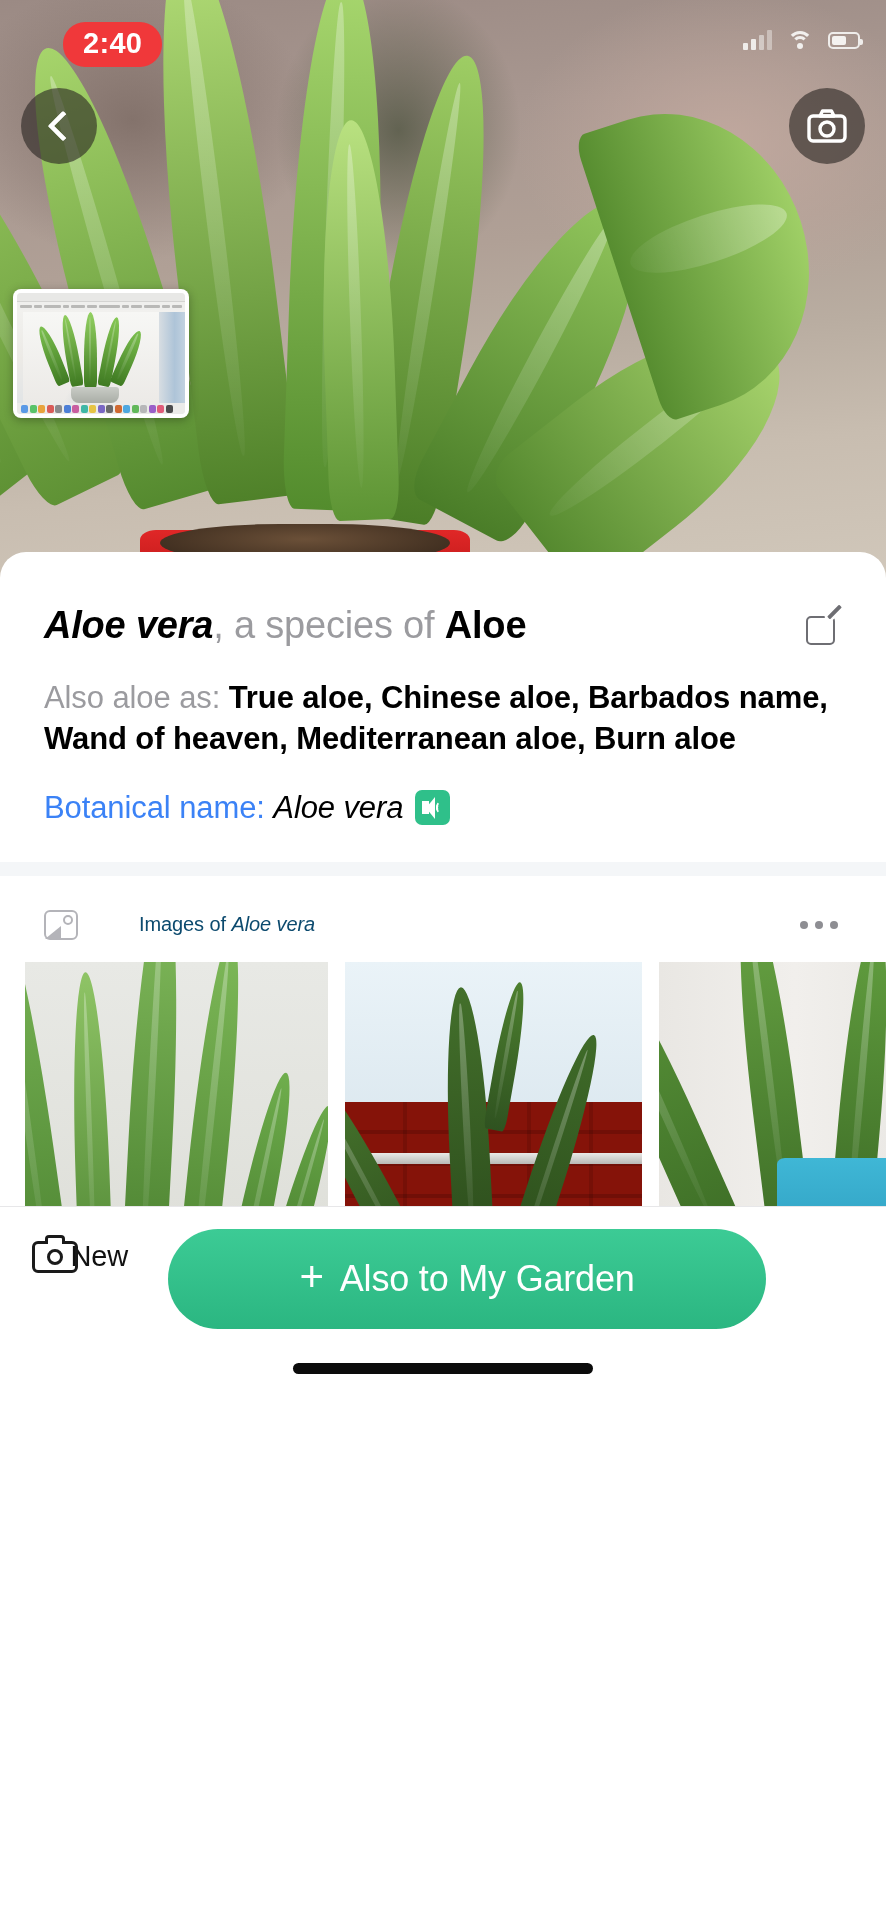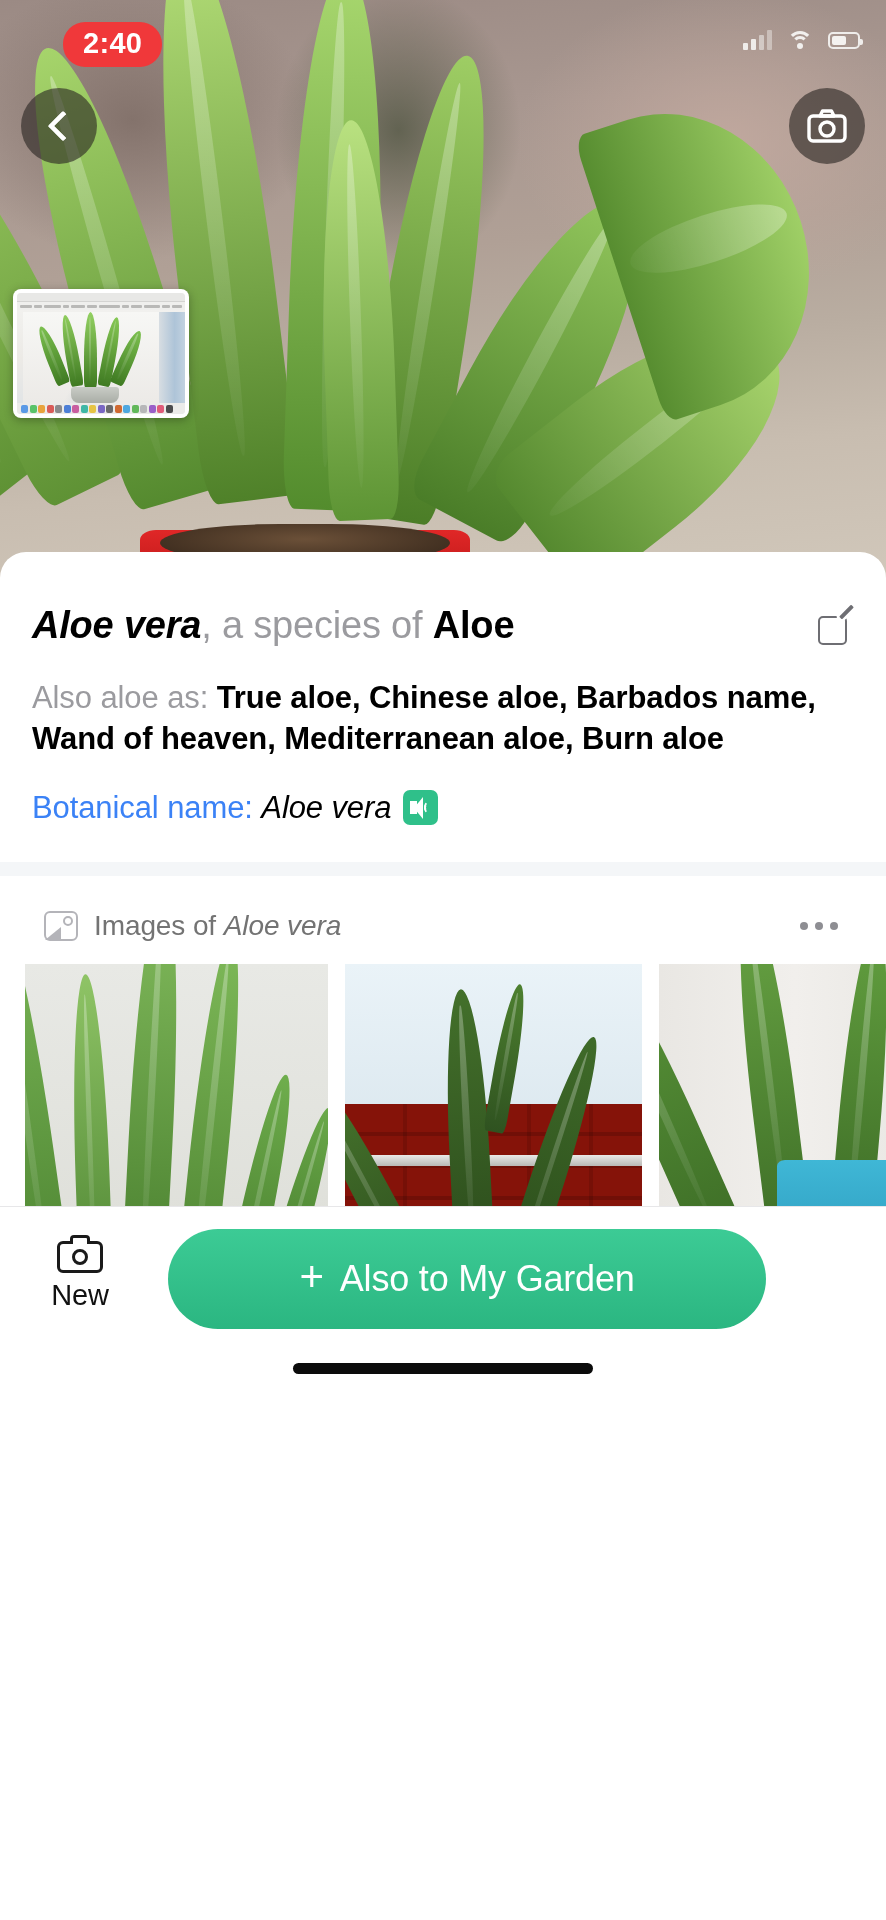--- a/index.html
+++ b/index.html
@@ -164,21 +164,21 @@
   .pip-dock i { display: block; width: 7px; height: 8px; border-radius: 2px; }
 
   
   .sheet {
     position: absolute; left: 0; top: 552px; width: 886px;
     background: #fff;
     border-radius: 26px 26px 0 0;
     z-index: 20;
     min-height: 1368px;
   }
-  .card-pad { padding: 52px 32px 0; }
+  .card-pad { padding: 52px 44px 0; }
 
   .title-row { display: flex; align-items: flex-start; justify-content: space-between; }
   .title {
     font-size: 38px; line-height: 1.15; color: #000;
     letter-spacing: -.2px;
   }
   .title .sci { font-style: italic; font-weight: 700; }
   .title .sep { color: #9b9b9f; font-weight: 400; }
   .title .genus { font-weight: 700; }
   .edit-icon {
@@ -249,21 +249,21 @@
   }
   .img-icon::before {
     content:""; position: absolute; left: 17px; top: 3px;
     width: 6px; height: 6px; border: 2px solid #b4b4b9; border-radius: 50%;
   }
   .img-icon::after {
     content:""; position: absolute; left: -1px; bottom: -1px;
     width: 0; height: 0;
     border-left: 16px solid transparent; border-bottom: 13px solid #b4b4b9;
   }
-  .section-title { font-size: 28px; color: #737373; letter-spacing: -.1px; }
+  .section-title { font-size: 20px; color: #0c4a6e; letter-spacing: -.1px; margin-left: 45px; }
   .section-title i { font-style: italic; }
   .dots { display: flex; gap: 7px; padding: 10px 4px; }
   .dots span { width: 8px; height: 8px; border-radius: 50%; background: #8e8e93; display:block; }
 
   .img-strip {
     display: flex; gap: 17px; padding-left: 25px; overflow: hidden;
     height: 368px;
   }
   .thumb {
     flex: 0 0 auto; height: 368px; overflow: hidden; position: relative;
@@ -327,21 +327,21 @@
 
   
   .bottom-bar {
     position: absolute; left: 0; bottom: 0; width: 886px; height: 190px;
     background: #fff; z-index: 60;
     border-top: 1px solid #e7e7e9;
     display: flex; align-items: flex-start; padding: 22px 32px 0;
     gap: 36px;
   }
   .bb-item {
-    display: flex; flex-direction: column; align-items: center;
+    display: flex; flex-direction: row; align-items: flex-end;
     width: 96px; gap: 6px; padding-top: 6px;
   }
   .bb-label { font-size: 29px; color: #111; letter-spacing: -.2px; }
   .ic-cam { width: 46px; height: 38px; position: relative; }
   .ic-cam .body {
     position: absolute; left: 0; bottom: 0; width: 46px; height: 32px;
     border: 3px solid #1a1a1a; border-radius: 6px;
   }
   .ic-cam .hump {
     position: absolute; left: 13px; top: 0; width: 20px; height: 9px;

